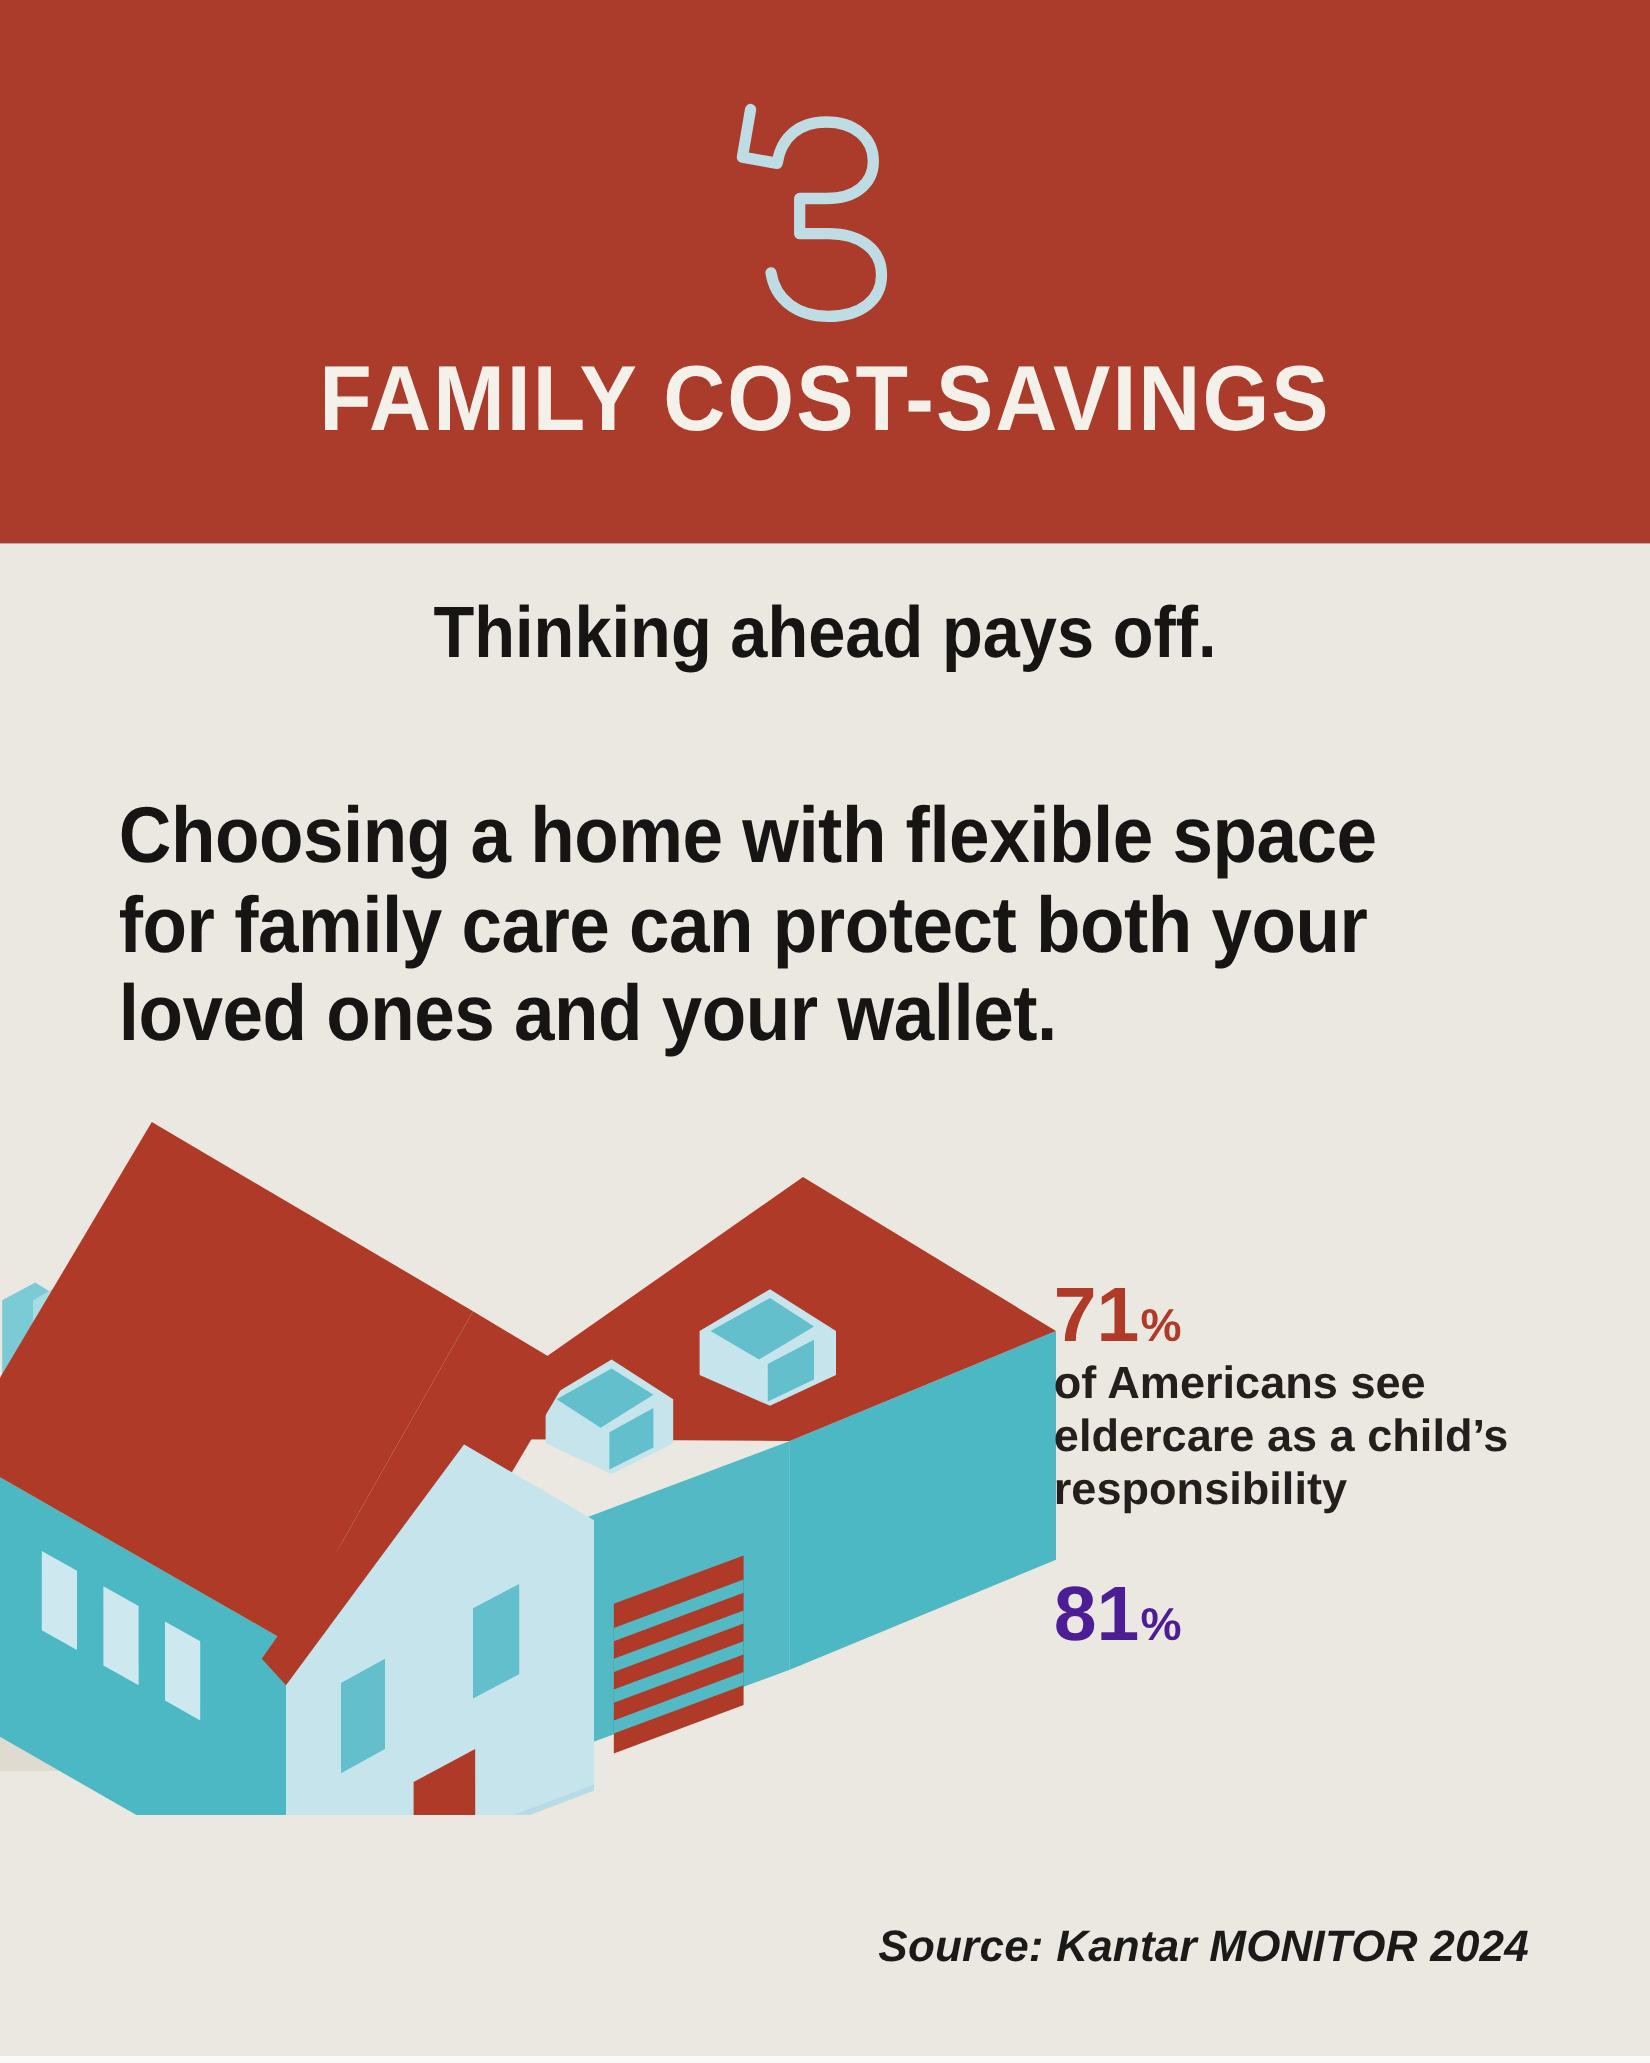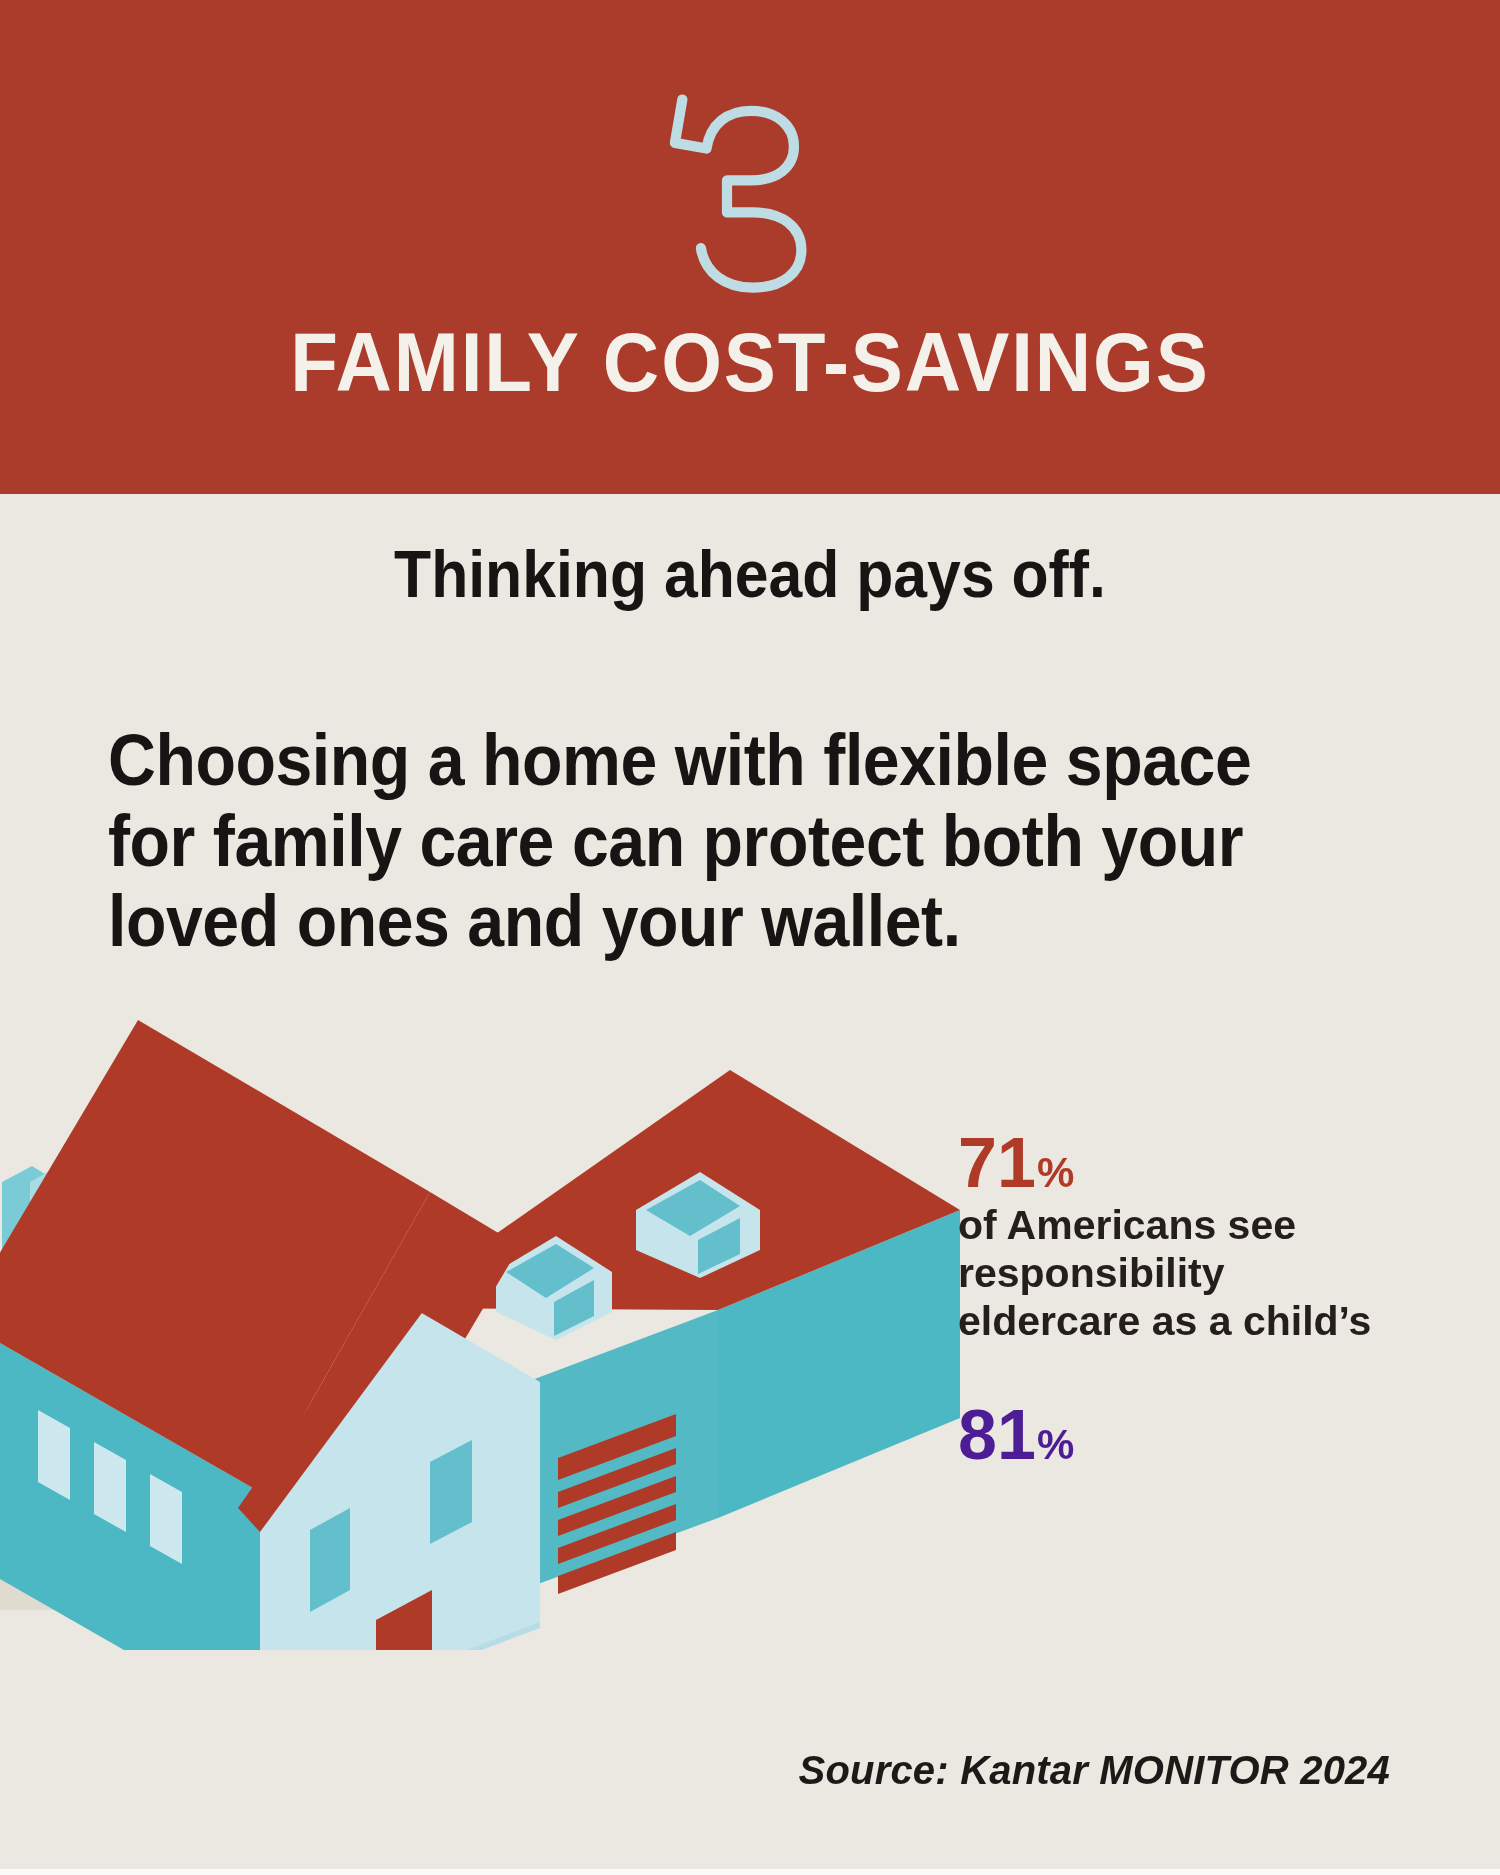--- a/index.html
+++ b/index.html
@@ -95,21 +95,21 @@
     top: 1010px;
     width: 1000px;
     height: 640px;
   }
   .illustration svg { display: block; }
 
   
   .stats {
     position: absolute;
     left: 958px;
-    top: 1128px;
+    top: 1160px;
     width: 470px;
   }
   .stat-block { margin-bottom: 54px; }
   .stat-number {
     font-family: "Liberation Sans Narrow", "Liberation Sans", sans-serif;
     font-weight: 700;
     font-size: 70px;
     line-height: 1.0;
     margin-bottom: 4px;
   }
@@ -241,22 +241,22 @@
       <polygon points="300,718 580,612 580,618 300,724" fill="#B6DDE7"></polygon>
     </svg>
   </div>
 
   <div class="stats">
 
     <div class="stat-block">
       <div class="stat-number red"><span>71</span><span class="pct">%</span></div>
       <div class="stat-caption">
         <span class="cline">of Americans see</span>
+        <span class="cline">eldercare as a child’s</span>
         <span class="cline">responsibility</span>
-        <span class="cline">eldercare as a child’s</span>
       </div>
     </div>
 
     <div class="stat-block">
       <div class="stat-number blue"><span>81</span><span class="pct">%</span></div>
     </div>
 
   </div>
 
   <div class="source">Source: Kantar MONITOR 2024</div>

